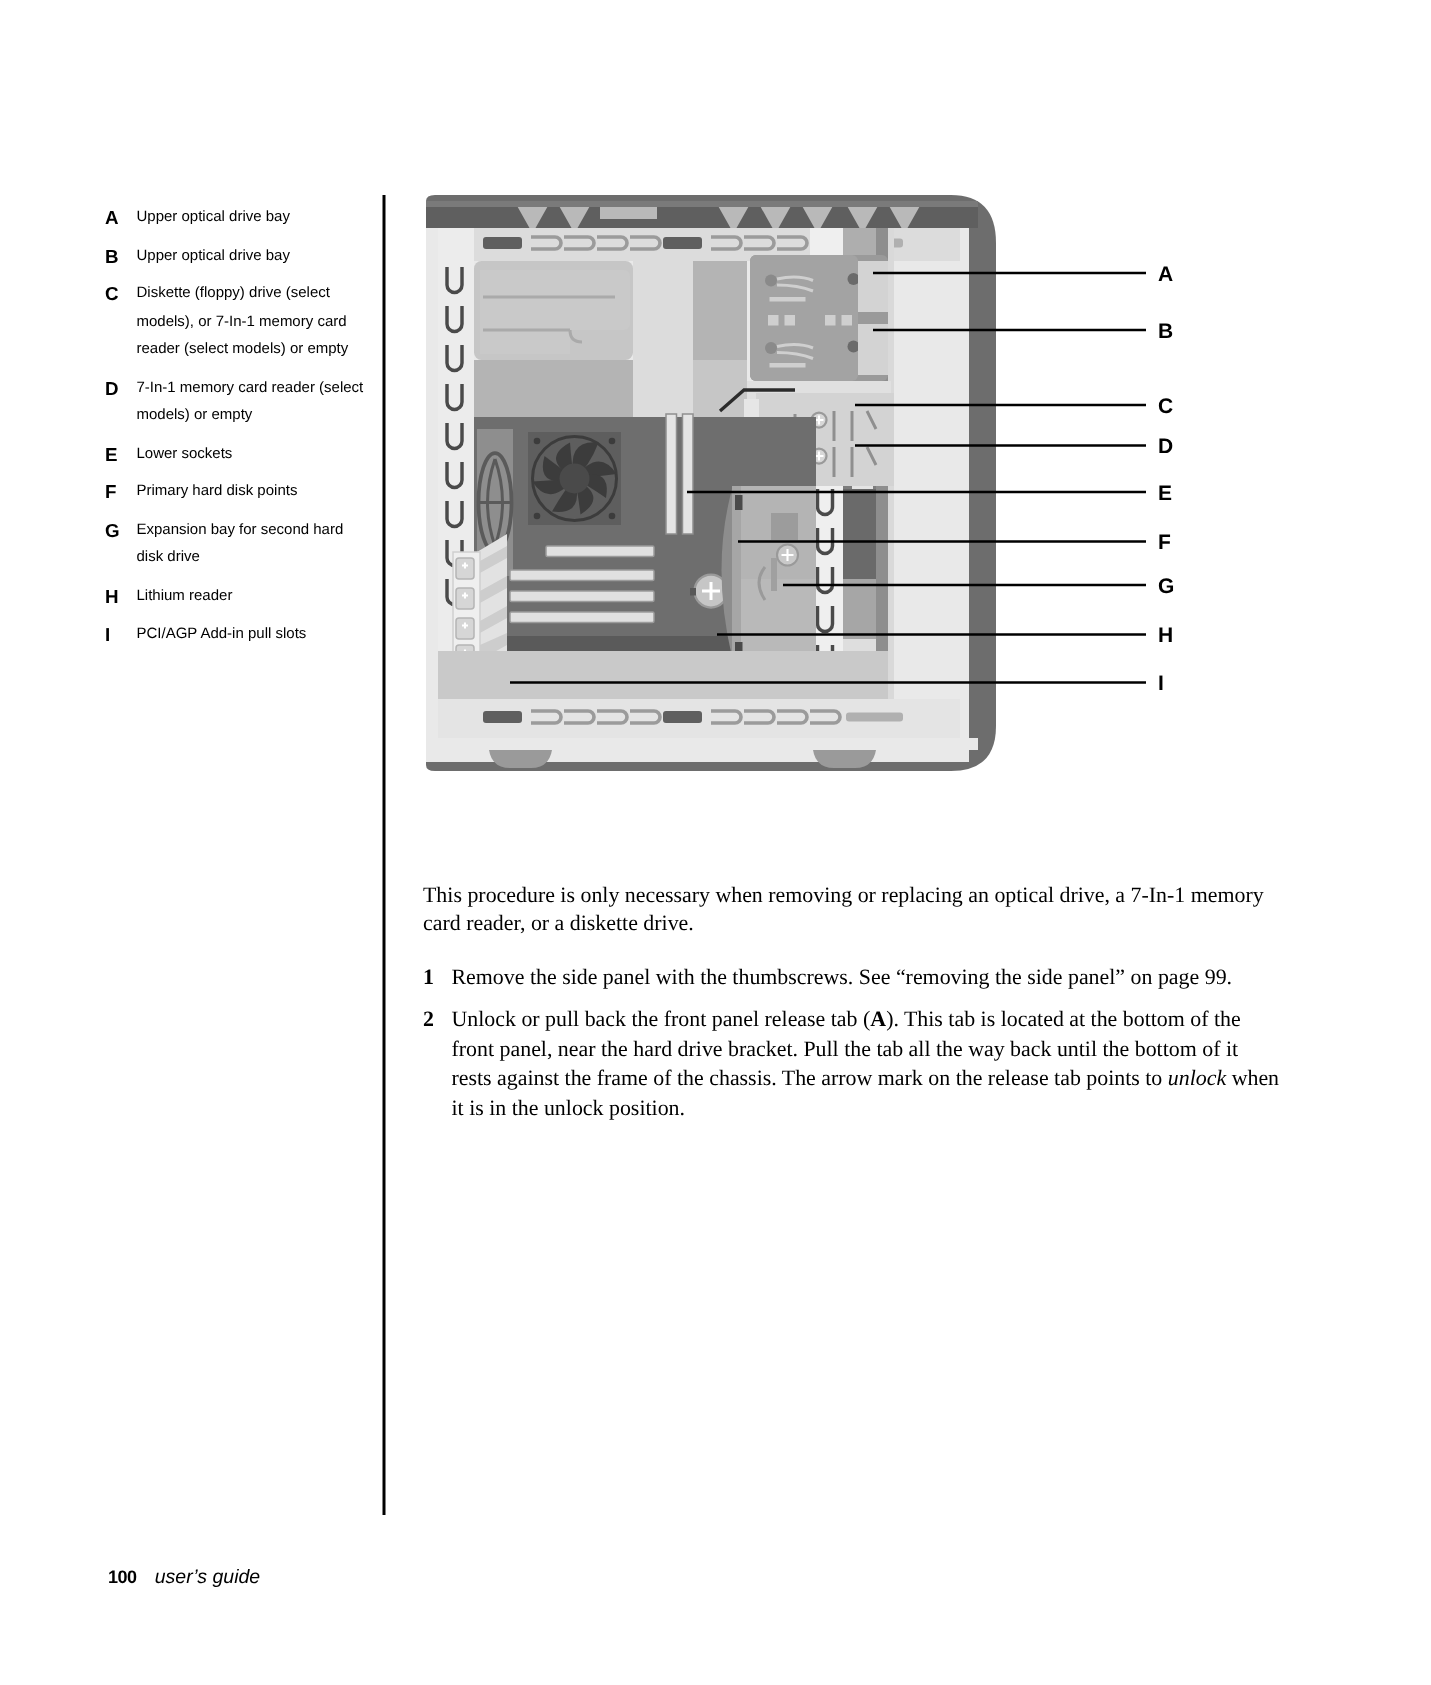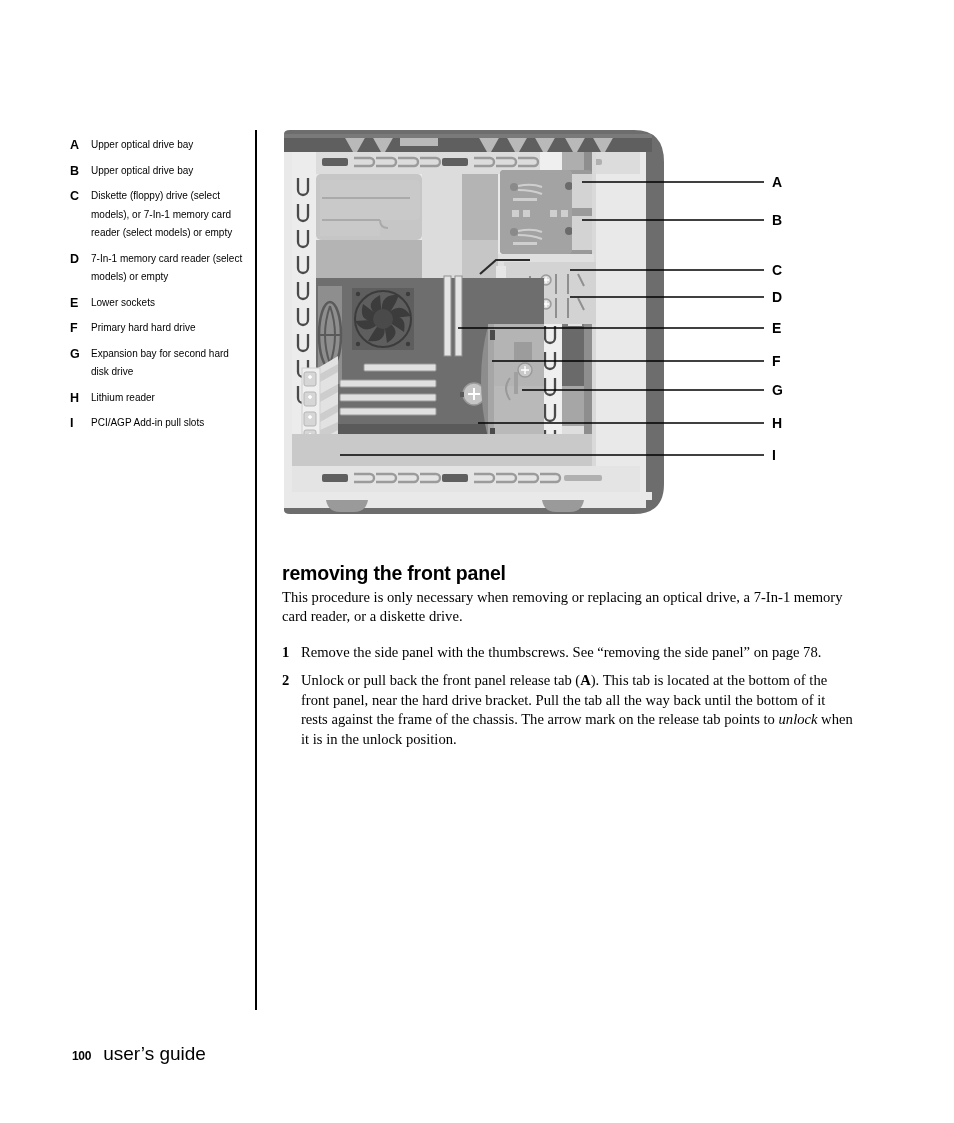--- a/index.html
+++ b/index.html
@@ -45,21 +45,21 @@
   .step .num{
     flex:0 0 19px;font-weight:bold;font-size:14.6px;line-height:19.4px;
   }
   .step .stxt{font-size:14.6px;line-height:19.4px;}
   .step .stxt i{font-style:italic;}
   .step .stxt b{font-weight:bold;}
 
   
   .footer{position:absolute;left:72px;top:1043px;display:flex;align-items:baseline;}
   .footer .pg{font-size:12px;font-weight:bold;letter-spacing:-0.3px;}
-  .footer .gd{font-size:19px;margin-left:12px;}
+  .footer .gd{font-size:13px;margin-left:12px;font-style:italic;}
 
   
   .fig{position:absolute;left:282px;top:128px;width:510px;height:390px;}
   .fig svg{display:block;}
 
   .callouts{position:absolute;left:0;top:0;width:510px;height:390px;}
   .co{
     position:absolute;font-size:14px;font-weight:bold;color:#000;
     width:20px;text-align:left;
   }
@@ -87,44 +87,43 @@
     <div class="row">
       <div class="ltr">D</div>
       <div class="txt">7-In-1 memory card reader (select models) or empty</div>
     </div>
     <div class="row">
       <div class="ltr">E</div>
       <div class="txt">Lower sockets</div>
     </div>
     <div class="row">
       <div class="ltr">F</div>
-      <div class="txt">Primary hard hard drive</div>
+      <div class="txt">Primary hard disk points</div>
     </div>
     <div class="row">
       <div class="ltr">G</div>
       <div class="txt">Expansion bay for second hard disk drive</div>
     </div>
     <div class="row">
       <div class="ltr">H</div>
       <div class="txt">Lithium reader</div>
     </div>
     <div class="row">
       <div class="ltr">I</div>
       <div class="txt">PCI/AGP Add-in pull slots</div>
     </div>
   </div>
 
-  <h1 class="sec" id="h-removing">removing the front panel</h1>
 
   <div class="bodytext" id="intro">This procedure is only necessary when removing or replacing an optical drive, a 7-In-1 memory card reader, or a diskette drive.</div>
 
   <div class="steps">
     <div class="step">
       <div class="num">1</div>
-      <div class="stxt">Remove the side panel with the thumbscrews. See “removing the side panel” on page 78.</div>
+      <div class="stxt">Remove the side panel with the thumbscrews. See “removing the side panel” on page 99.</div>
     </div>
     <div class="step">
       <div class="num">2</div>
       <div class="stxt">
         <span>Unlock or pull back the front panel release tab (</span><b>A</b><span>). This tab is located at the bottom of the front panel, near the hard drive bracket. Pull the tab all the way back until the bottom of it rests against the frame of the chassis. The arrow mark on the release tab points to </span><i>unlock</i><span> when it is in the unlock position.</span>
       </div>
     </div>
   </div>
 
   <div class="footer">

